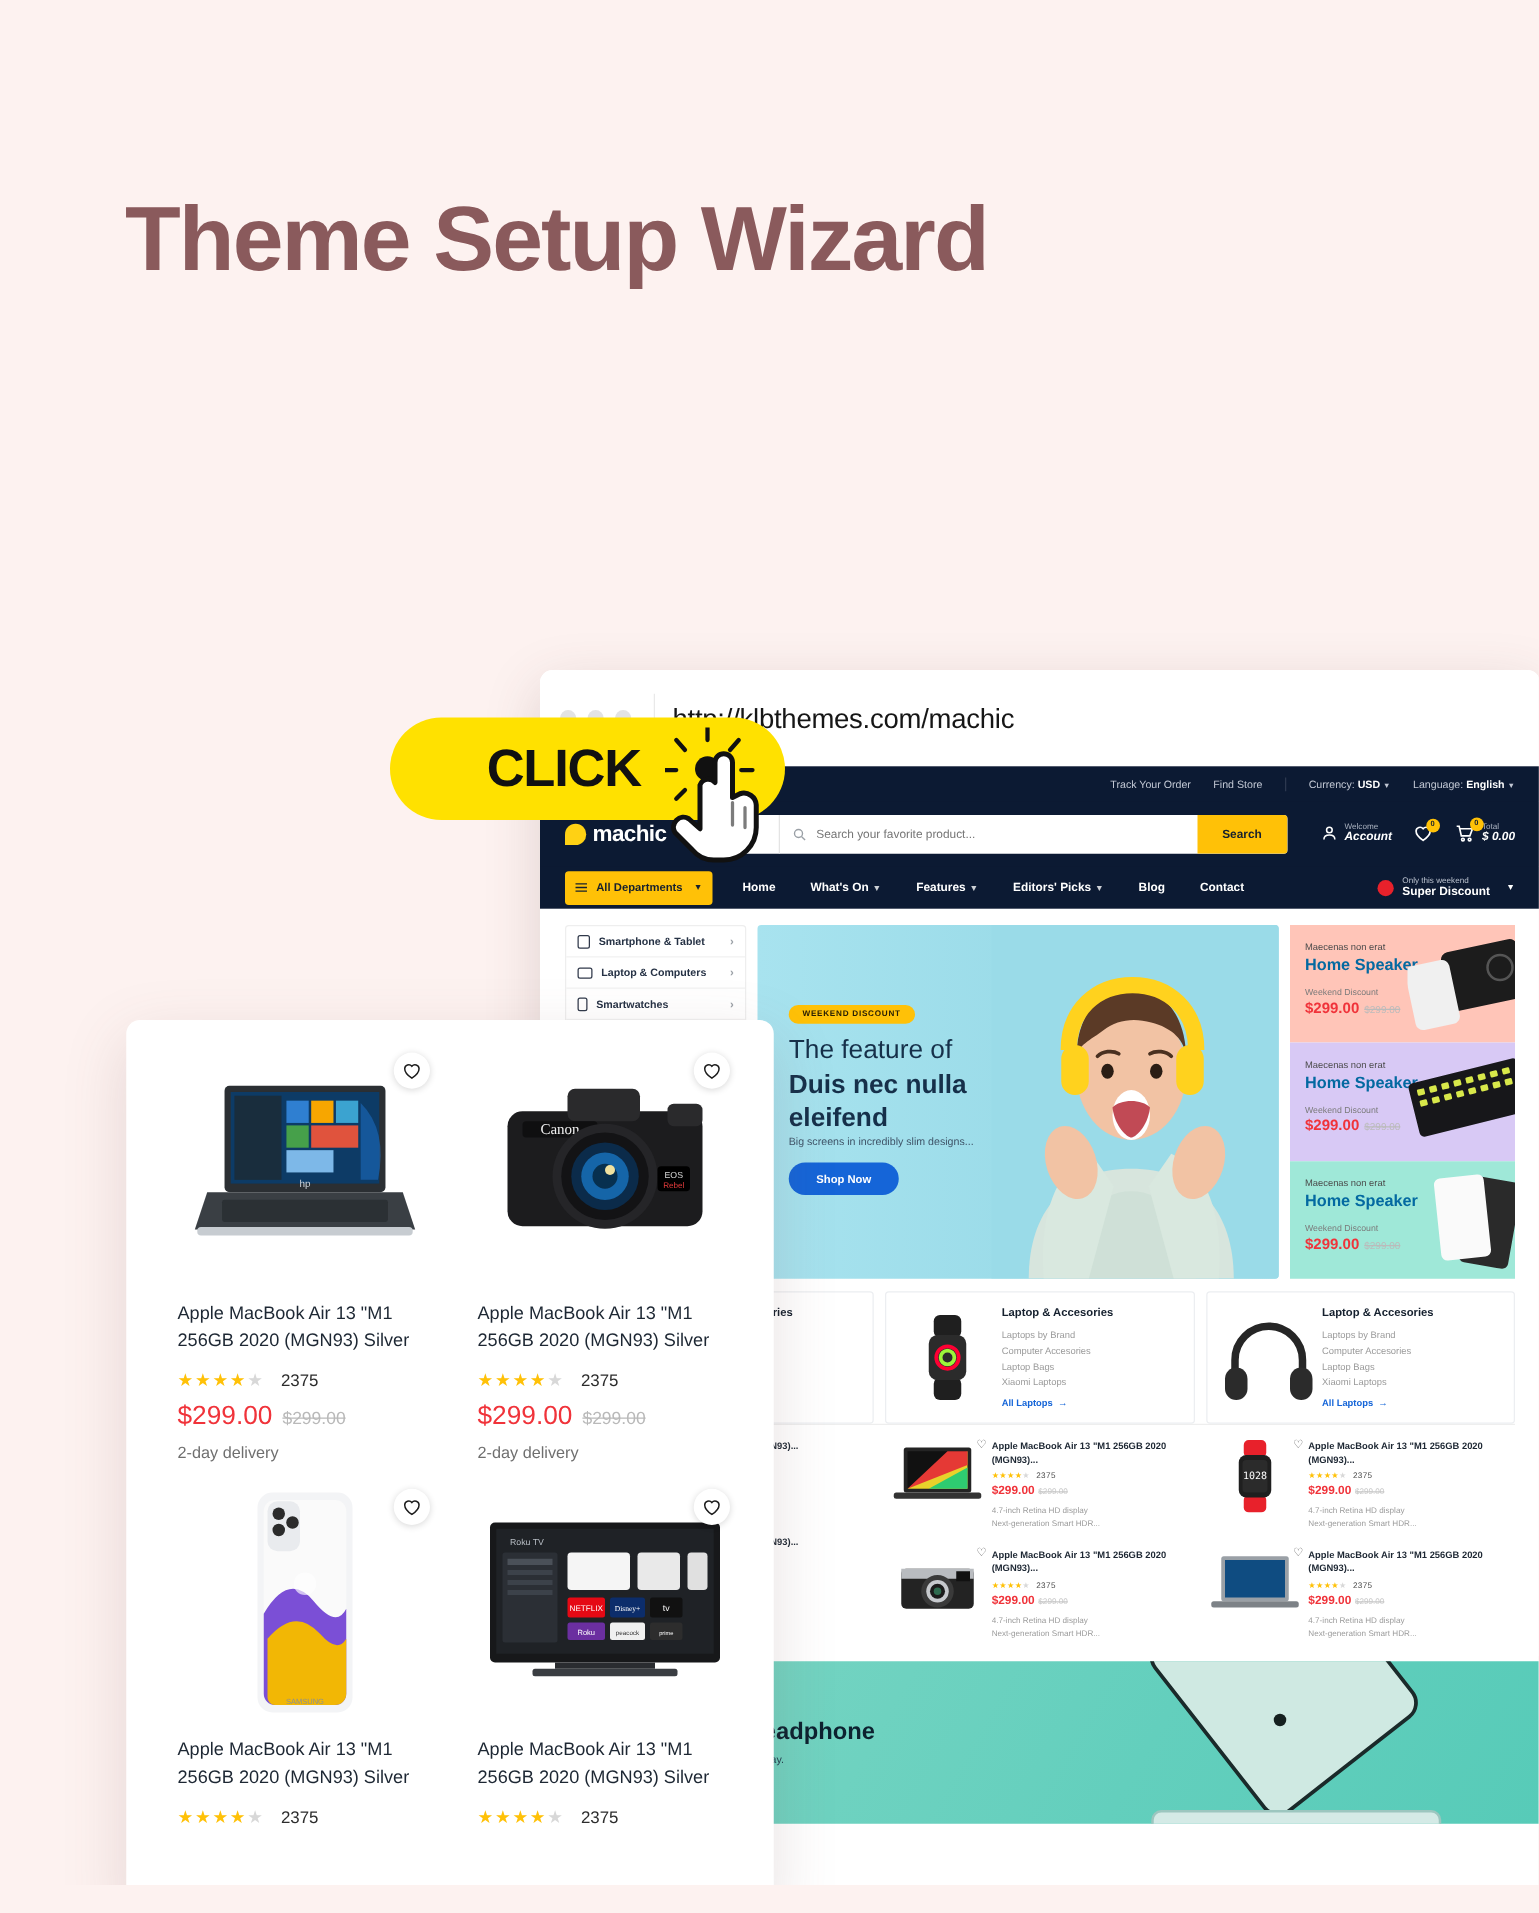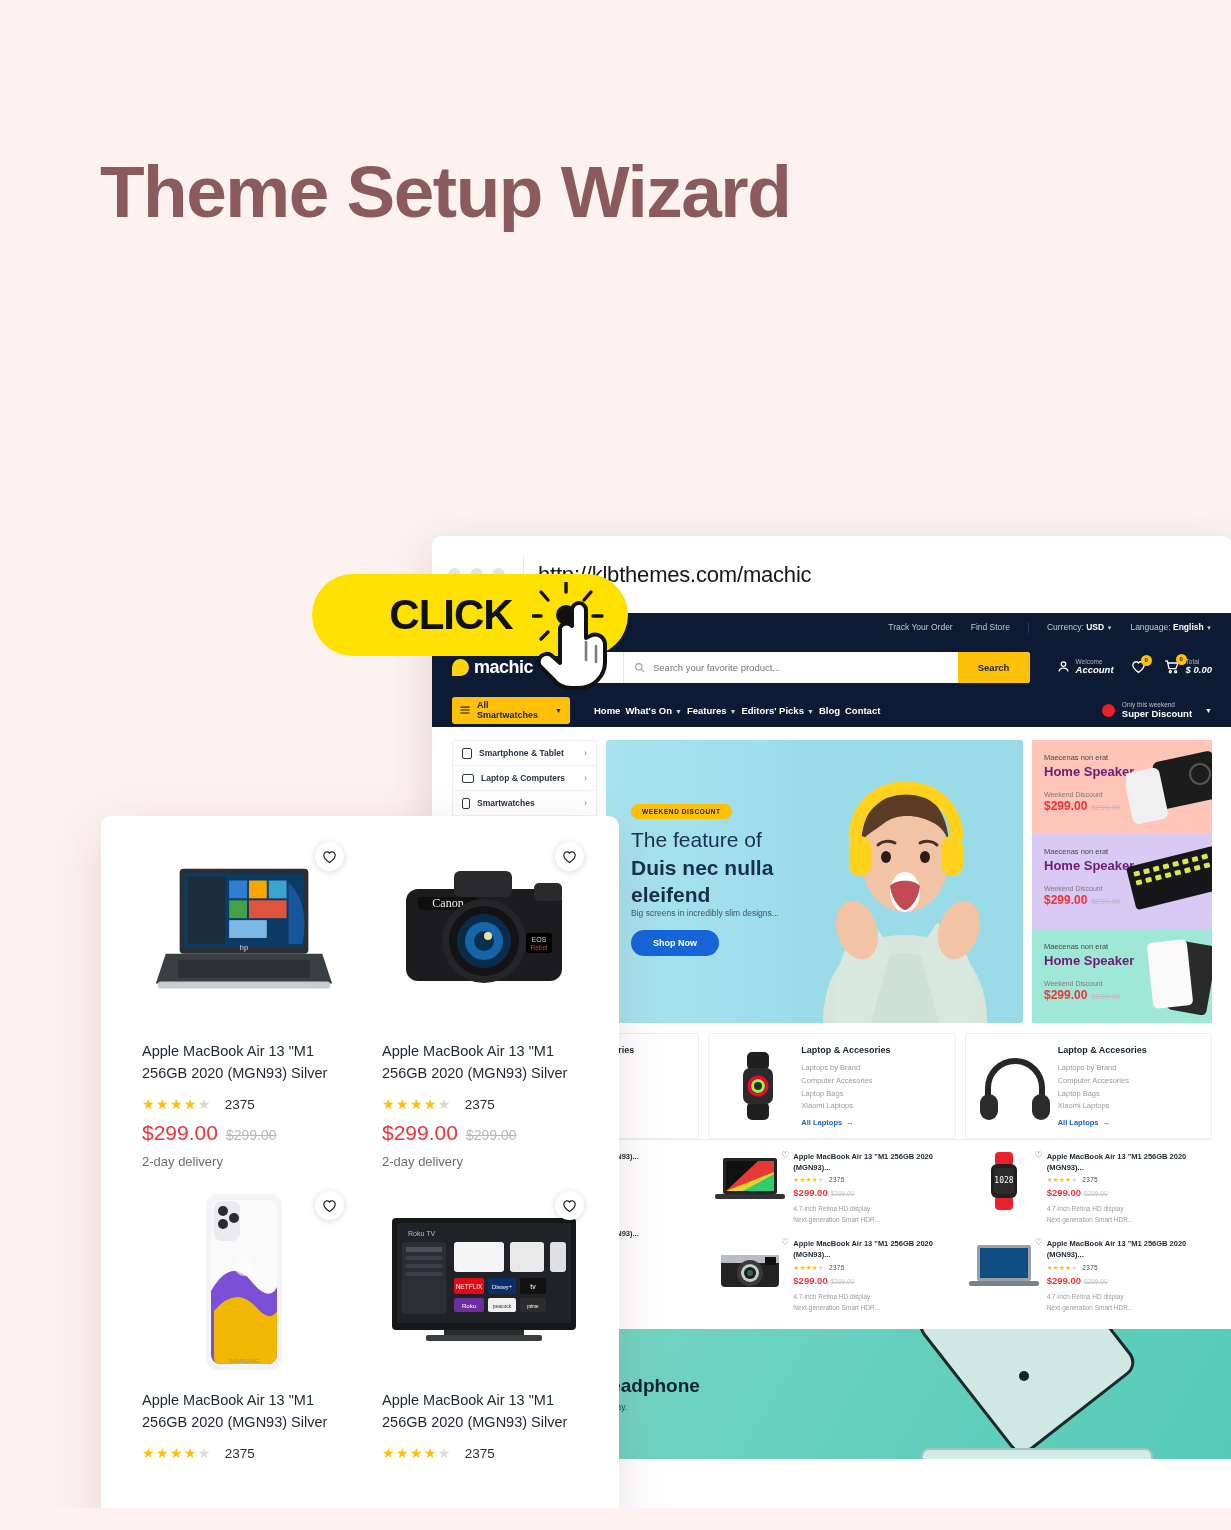--- a/index.html
+++ b/index.html
@@ -68,21 +68,21 @@
   .searchbtn { width: 72px; height: 100%; background: #ffc107; color: #16202e; font-size: 9.5px; font-weight: 700; display: flex; align-items: center; justify-content: center; }
   .acts { display: flex; align-items: center; gap: 16px; margin-left: 14px; color: #fff; }
   .act { display: flex; align-items: center; gap: 5px; position: relative; }
   .act .lbl { line-height: 1.15; }
   .act .lbl .t { font-size: 6.5px; color: #aab2c0; display:block; }
   .act .lbl .v { font-size: 9.5px; font-weight: 700; display:block;font-style:italic; }
   .badge { position: absolute; top: -4px; left: 11px; background: #ffc107; color: #16202e; font-size: 6px; font-weight: 700; border-radius: 50%; width: 11px; height: 11px; display: flex; align-items: center; justify-content: center; }
 
   .navbar { height: 34px; background: #0c1a33; display: flex; align-items: center; padding: 0 20px; gap: 0; }
   .deptbtn { width: 118px; height: 27px; background: #ffc107; border-radius: 3px; display: flex; align-items: center; padding: 0 8px; gap: 7px; font-size: 9px; font-weight: 700; color: #16202e; }
-  .navlinks { display: flex; align-items: center; gap: 5px; margin-left: 24px; color: #fff; font-size: 9.5px; font-weight: 600; }
+  .navlinks { display: flex; align-items: center; gap: 28px; margin-left: 24px; color: #fff; font-size: 9.5px; font-weight: 600; }
   .navlinks span.cv { font-size: 7px; opacity: .8; margin-left: 3px; }
   .superwrap { margin-left: auto; display: flex; align-items: center; gap: 7px; color: #fff; }
   .reddot { width: 13px; height: 13px; border-radius: 50%; background: #e8212b; }
   .superwrap .t { font-size: 6.5px; color: #b9c0cd; display:block; }
   .superwrap .v { font-size: 9.5px; font-weight: 700; display:block; }
 
   
   .sitebody { background: #ffffff; padding: 13px 20px 0; }
   .row1 { display: flex; gap: 9px; }
   .deptlist { width: 145px; background: #fff; border: 1px solid #eee; border-radius: 3px; }
@@ -94,21 +94,21 @@
   .hb-pill { position: absolute; left: 25px; top: 64px; background: #ffc107; color: #2a2005; font-size: 6.5px; font-weight: 700; letter-spacing: .6px; padding: 4px 11px; border-radius: 20px; }
   .hb-h1 { position: absolute; left: 25px; top: 86px; font-size: 21px; color: #16304a; font-weight: 400; line-height: 1.32; }
   .hb-h1 b { font-weight: 700; display:block; }
   .hb-p { position: absolute; left: 25px; top: 168px; font-size: 8.5px; color: #3f5468; }
   .hb-btn { position: absolute; left: 25px; top: 190px; background: #1565d8; color: #fff; font-size: 9px; font-weight: 700; padding: 8px 22px; border-radius: 20px; }
   .hb-girl { position: absolute; right: 0; bottom: 0; width: 230px; height: 283px; }
 
   .promos { width: 180px; display: flex; flex-direction: column; gap: 0; }
   .promo { flex: 1; position: relative; overflow: hidden; padding: 13px 12px; }
   .promo .k { font-size: 7.5px; color: #4a4a4a; }
-  .promo .h { font-size: 13px; font-weight: 700; color: #701a75; margin-top: 2px; }
+  .promo .h { font-size: 13px; font-weight: 700; color: #0369a1; margin-top: 2px; }
   .promo .d { font-size: 7px; color: #7b7b7b; margin-top: 12px; }
   .promo .p { font-size: 12px; font-weight: 600; color: #f0333a; margin-top: 1px; }
   .promo .p s { font-size: 8px; color: #bbb; margin-left: 4px; font-weight: 400; }
   .promo .thumb { position: absolute; right: -10px; top: 8px; width: 96px; height: 78px; }
 
   
   .row2 { display: flex; gap: 9px; margin-top: 10px; }
   .catcard { flex: 1; border: 1px solid #eceef1; border-radius: 3px; background: #fff; height: 106px; display: flex; align-items: center; padding: 10px; gap: 4px; }
   .catcard .pic { width: 78px; height: 80px; flex-shrink: 0; }
   .catcard .info { flex: 1; }
@@ -247,21 +247,21 @@
 
       <div class="navbar">
         <div class="deptbtn">
           <span>
             <svg width="10" height="8" viewBox="0 0 24 18" stroke="#16202e" stroke-width="2.6">
                 <line x1="1" y1="2" x2="23" y2="2"></line>
                 <line x1="1" y1="9" x2="23" y2="9"></line>
                 <line x1="1" y1="16" x2="23" y2="16"></line>
               </svg>
           </span>
-          <span>All Smartwatches</span>
+          <span>All Departments</span>
           <span style="margin-left:auto;font-size:7px">▼</span>
         </div>
         <div class="navlinks">
           <span>Home</span>
           <span><span>What's On</span><span class="cv">▼</span></span>
           <span><span>Features</span><span class="cv">▼</span></span>
           <span><span>Editors' Picks</span><span class="cv">▼</span></span>
           <span>Blog</span>
           <span>Contact</span>
         </div>

